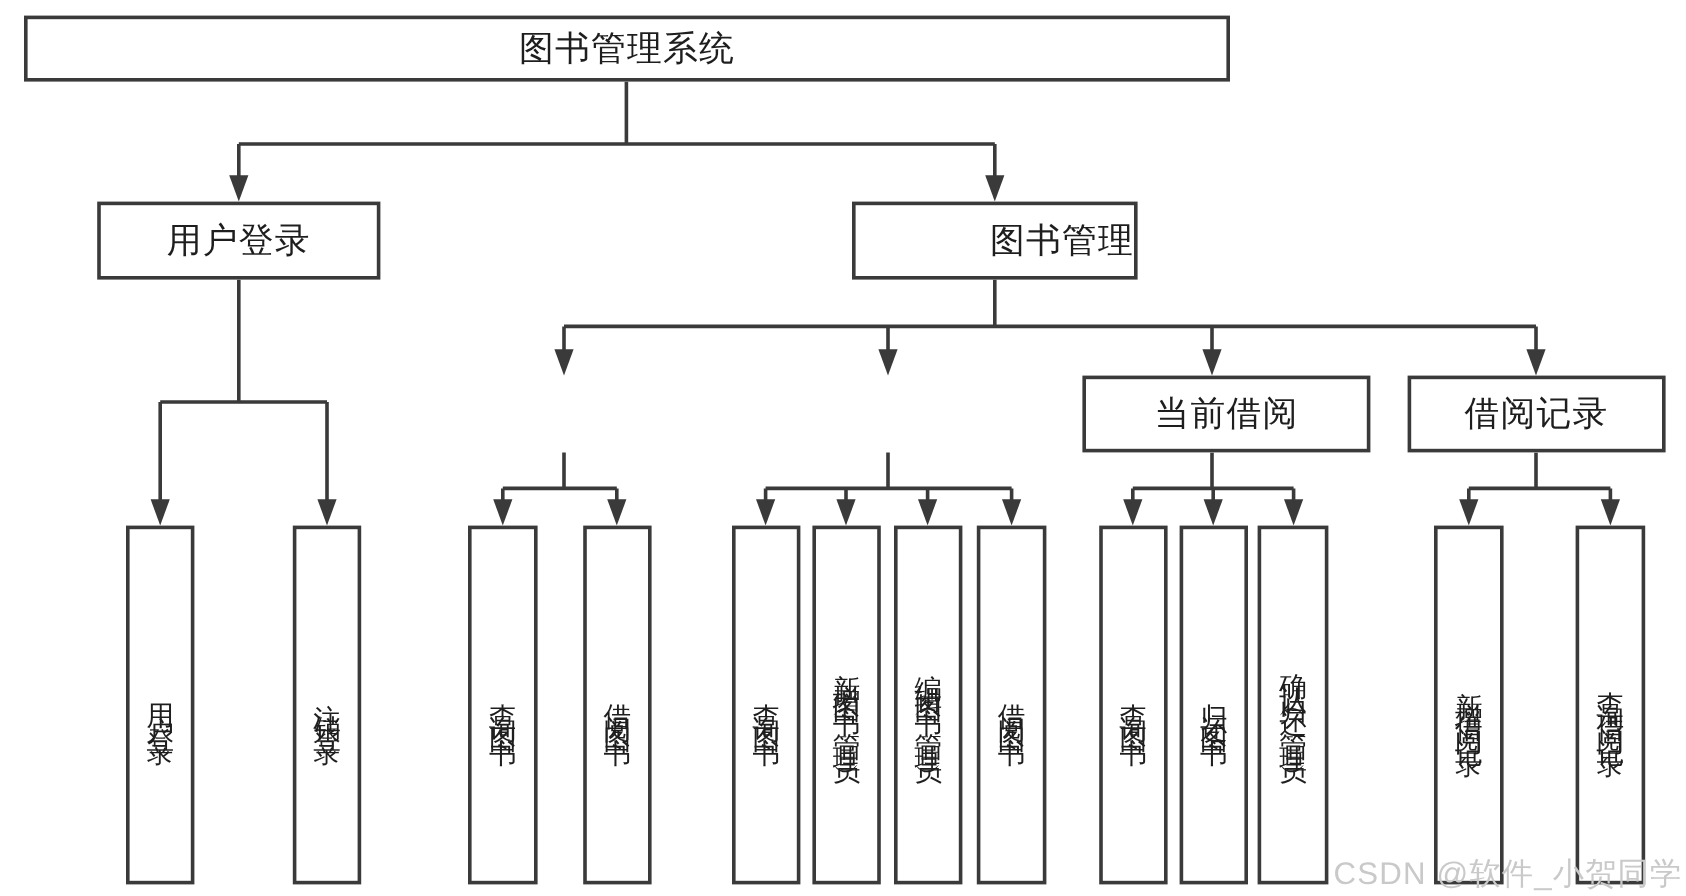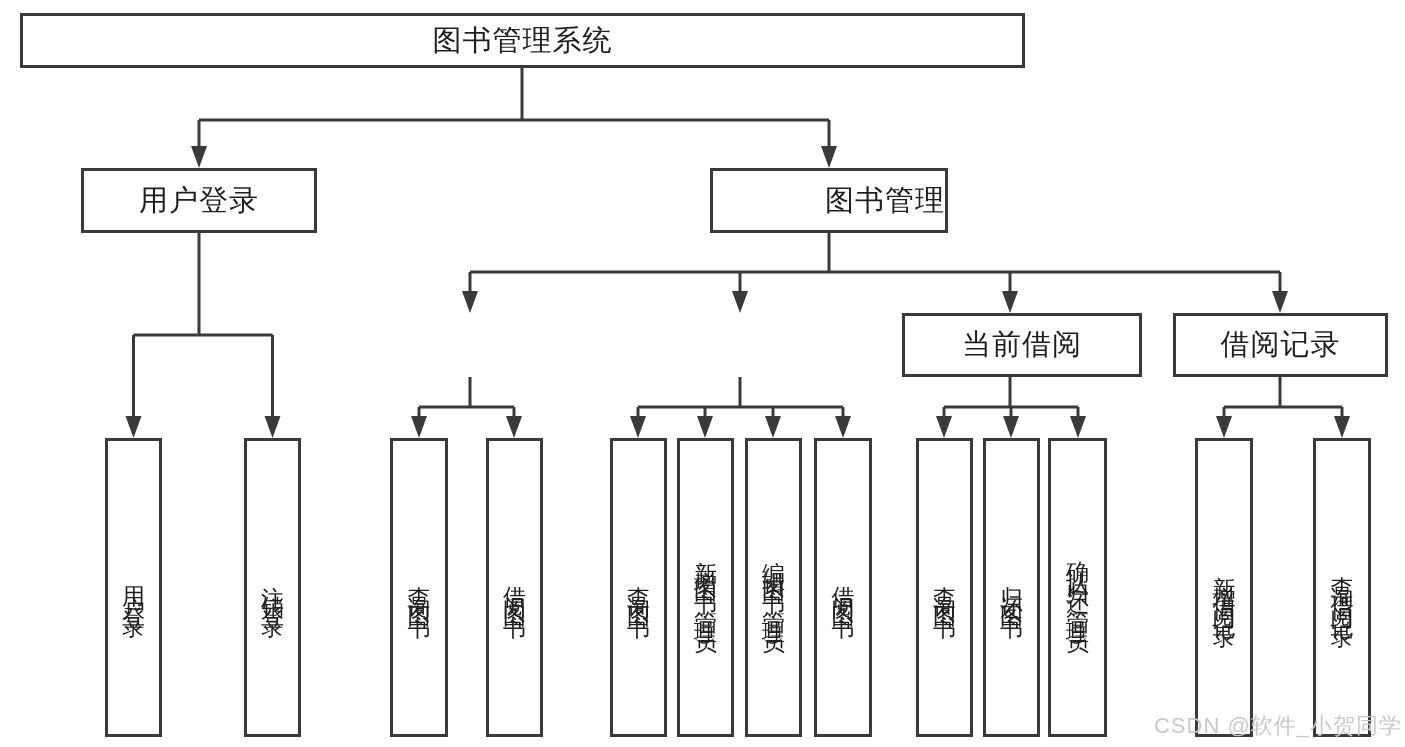--- a/index.html
+++ b/index.html
@@ -37,21 +37,21 @@
   .n-book-borrow{left:632px; top:313px; width:215px; height:64px;}
   .n-cur-borrow{left:902px; top:313px; width:240px; height:64px;}
   .n-records{left:1173px; top:313px; width:215px; height:64px;}
   .l-1{left:105px;} .l-2{left:244px;}
   .l-3{left:390px; width:58px;} .l-4{left:486px;}
   .l-5{left:610px;} .l-6{left:677px;} .l-7{left:745px;} .l-8{left:814px; width:58px;}
   .l-9{left:916px;} .l-10{left:983px;} .l-11{left:1048px; width:59px;}
   .l-12{left:1195px; width:58px;} .l-13{left:1313px; width:58px;}
   #watermark{
     position:absolute; top:711px; right:3px; z-index:3;
-    font-size:22px; letter-spacing:1px; color:var(--watermark);
+    font-size:26px; letter-spacing:1px; color:var(--watermark);
     white-space:nowrap;
   }
 </style>
 </head>
 <body>
 
 <div id="canvas">
 
   <svg id="connectors" width="1405" height="747">
 

